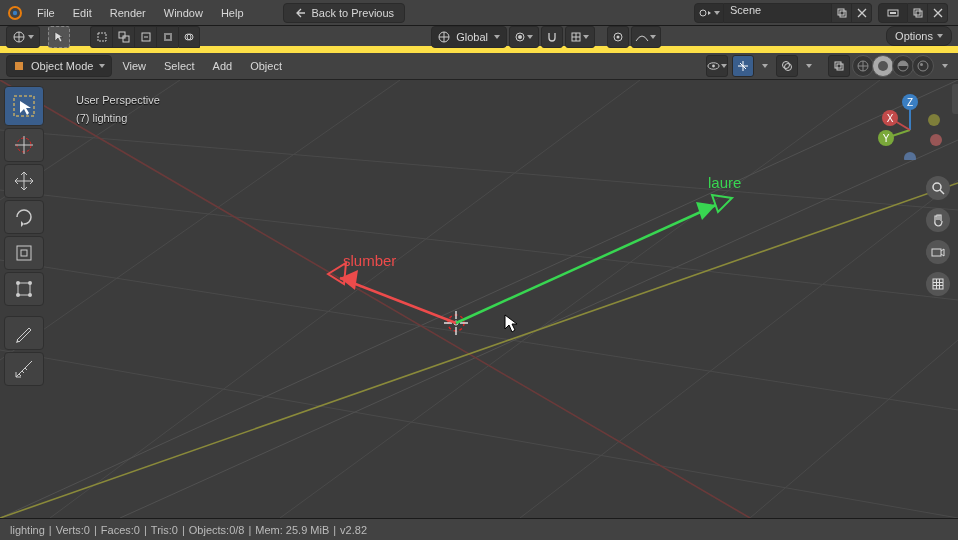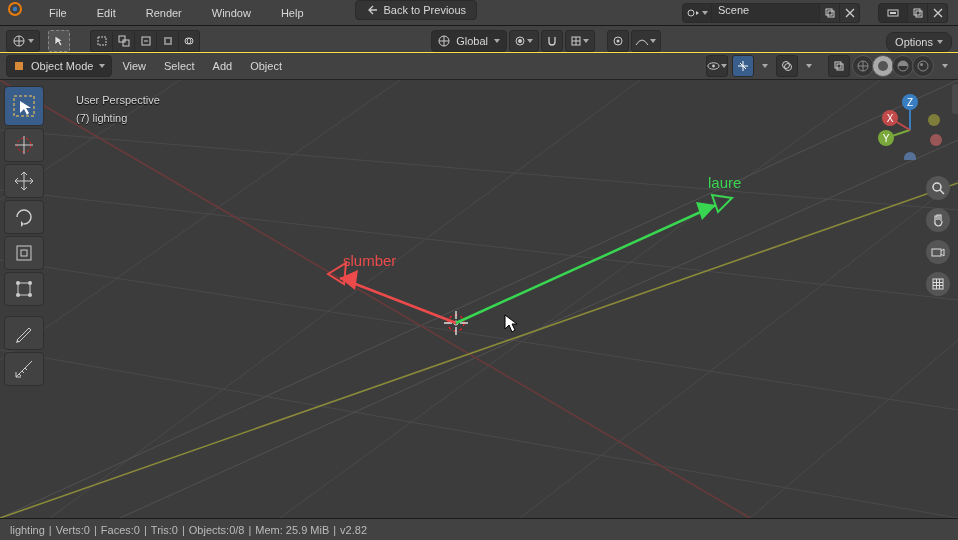--- a/index.html
+++ b/index.html
@@ -1,31 +1,31 @@
 <!DOCTYPE html>
 <html><head>
 <meta charset="utf-8">
 <style>
   * { margin: 0; padding: 0; box-sizing: border-box; font-family: -apple-system, BlinkMacSystemFont, "Segoe UI", sans-serif; }
   body { width: 958px; height: 540px; background: #424242; overflow: hidden; position: relative; }
 
   
-  .top-menubar { height: 26px; background: #424242; border-bottom: 1px solid #1a1a1a; display: flex; padding: 0 4px; font-size: 11px; color: #d8d8d8; gap: 12px; }
+  .top-menubar { height: 26px; background: #424242; border-bottom: 1px solid #1a1a1a; display: flex; align-items: center; padding: 0 4px; font-size: 11px; color: #d8d8d8; }
   .blender-logo { width: 18px; height: 18px; margin: 0 4px 0 2px; display: flex; align-items: center; justify-content: center; }
   .menubar-item { padding: 0 9px; height: 100%; display: flex; align-items: center; cursor: default; }
   .back-btn { margin-left: 30px; background: #343434; border: 1px solid #2a2a2a; border-radius: 4px; padding: 2px 10px; display: flex; align-items: center; gap: 6px; font-size: 11px; height: 20px; }
   .spacer { flex: 1; }
   .scene-block { display: flex; align-items: center; gap: 0; margin-right: 6px; }
   .scene-icon-btn { background: #2f2f2f; border: 1px solid #2a2a2a; border-radius: 4px 0 0 4px; width: 30px; height: 20px; display: flex; align-items:center; justify-content:center; }
   .scene-input { background: #2f2f2f; border: 1px solid #2a2a2a; border-left: none; height: 20px; width: 108px; color: #d8d8d8; font-size: 11px; padding: 0 6px; }
   .scene-end-btn { width: 20px; height: 20px; background: #343434; border: 1px solid #2a2a2a; border-left: none; display:flex; align-items:center; justify-content:center; }
   .scene-end-btn + .scene-end-btn { border-radius: 0 4px 4px 0; }
 
   
-  .header-toolbar { height: 27px; background: #424242; border-bottom: 1px solid #fde047; display: flex; align-items: flex-end; padding: 0 6px; gap: 2px; }
+  .header-toolbar { height: 27px; background: #424242; border-bottom: 7px solid #fde047; display: flex; align-items: flex-start; padding: 0 6px; gap: 2px; }
   .tool-icon-btn { width: 22px; height: 22px; background: #343434; border: 1px solid #2a2a2a; border-radius: 3px; display: flex; align-items: center; justify-content: center; color: #ccc; }
   .tool-icon-btn.selected { background: #545454; }
   .tool-select-cursor { margin-left: 6px; border: 1px dashed #888; background: transparent; }
   .pivot-group { display: flex; margin-left: 18px; gap: 0; }
   .pivot-group .tool-icon-btn { border-radius: 0; border-right: none; }
   .pivot-group .tool-icon-btn:first-child { border-radius: 3px 0 0 3px; }
   .pivot-group .tool-icon-btn:last-child { border-radius: 0 3px 0 0; border-right: 1px solid #2a2a2a; }
   .global-dd { background: #2f2f2f; border: 1px solid #2a2a2a; border-radius: 4px; height: 22px; display:flex; align-items:center; padding: 0 6px; gap:6px; font-size: 11px; color: #d8d8d8; margin-left: 6px; }
   .options-btn { margin-left: auto; font-size: 11px; color: #d8d8d8; background: #343434; border: 1px solid #2a2a2a; border-radius: 8px; padding: 2px 8px; display:flex; align-items:center; gap:4px; height: 20px; }
   .center-cluster { display:flex; align-items:center; gap:2px; margin-left: auto; }

